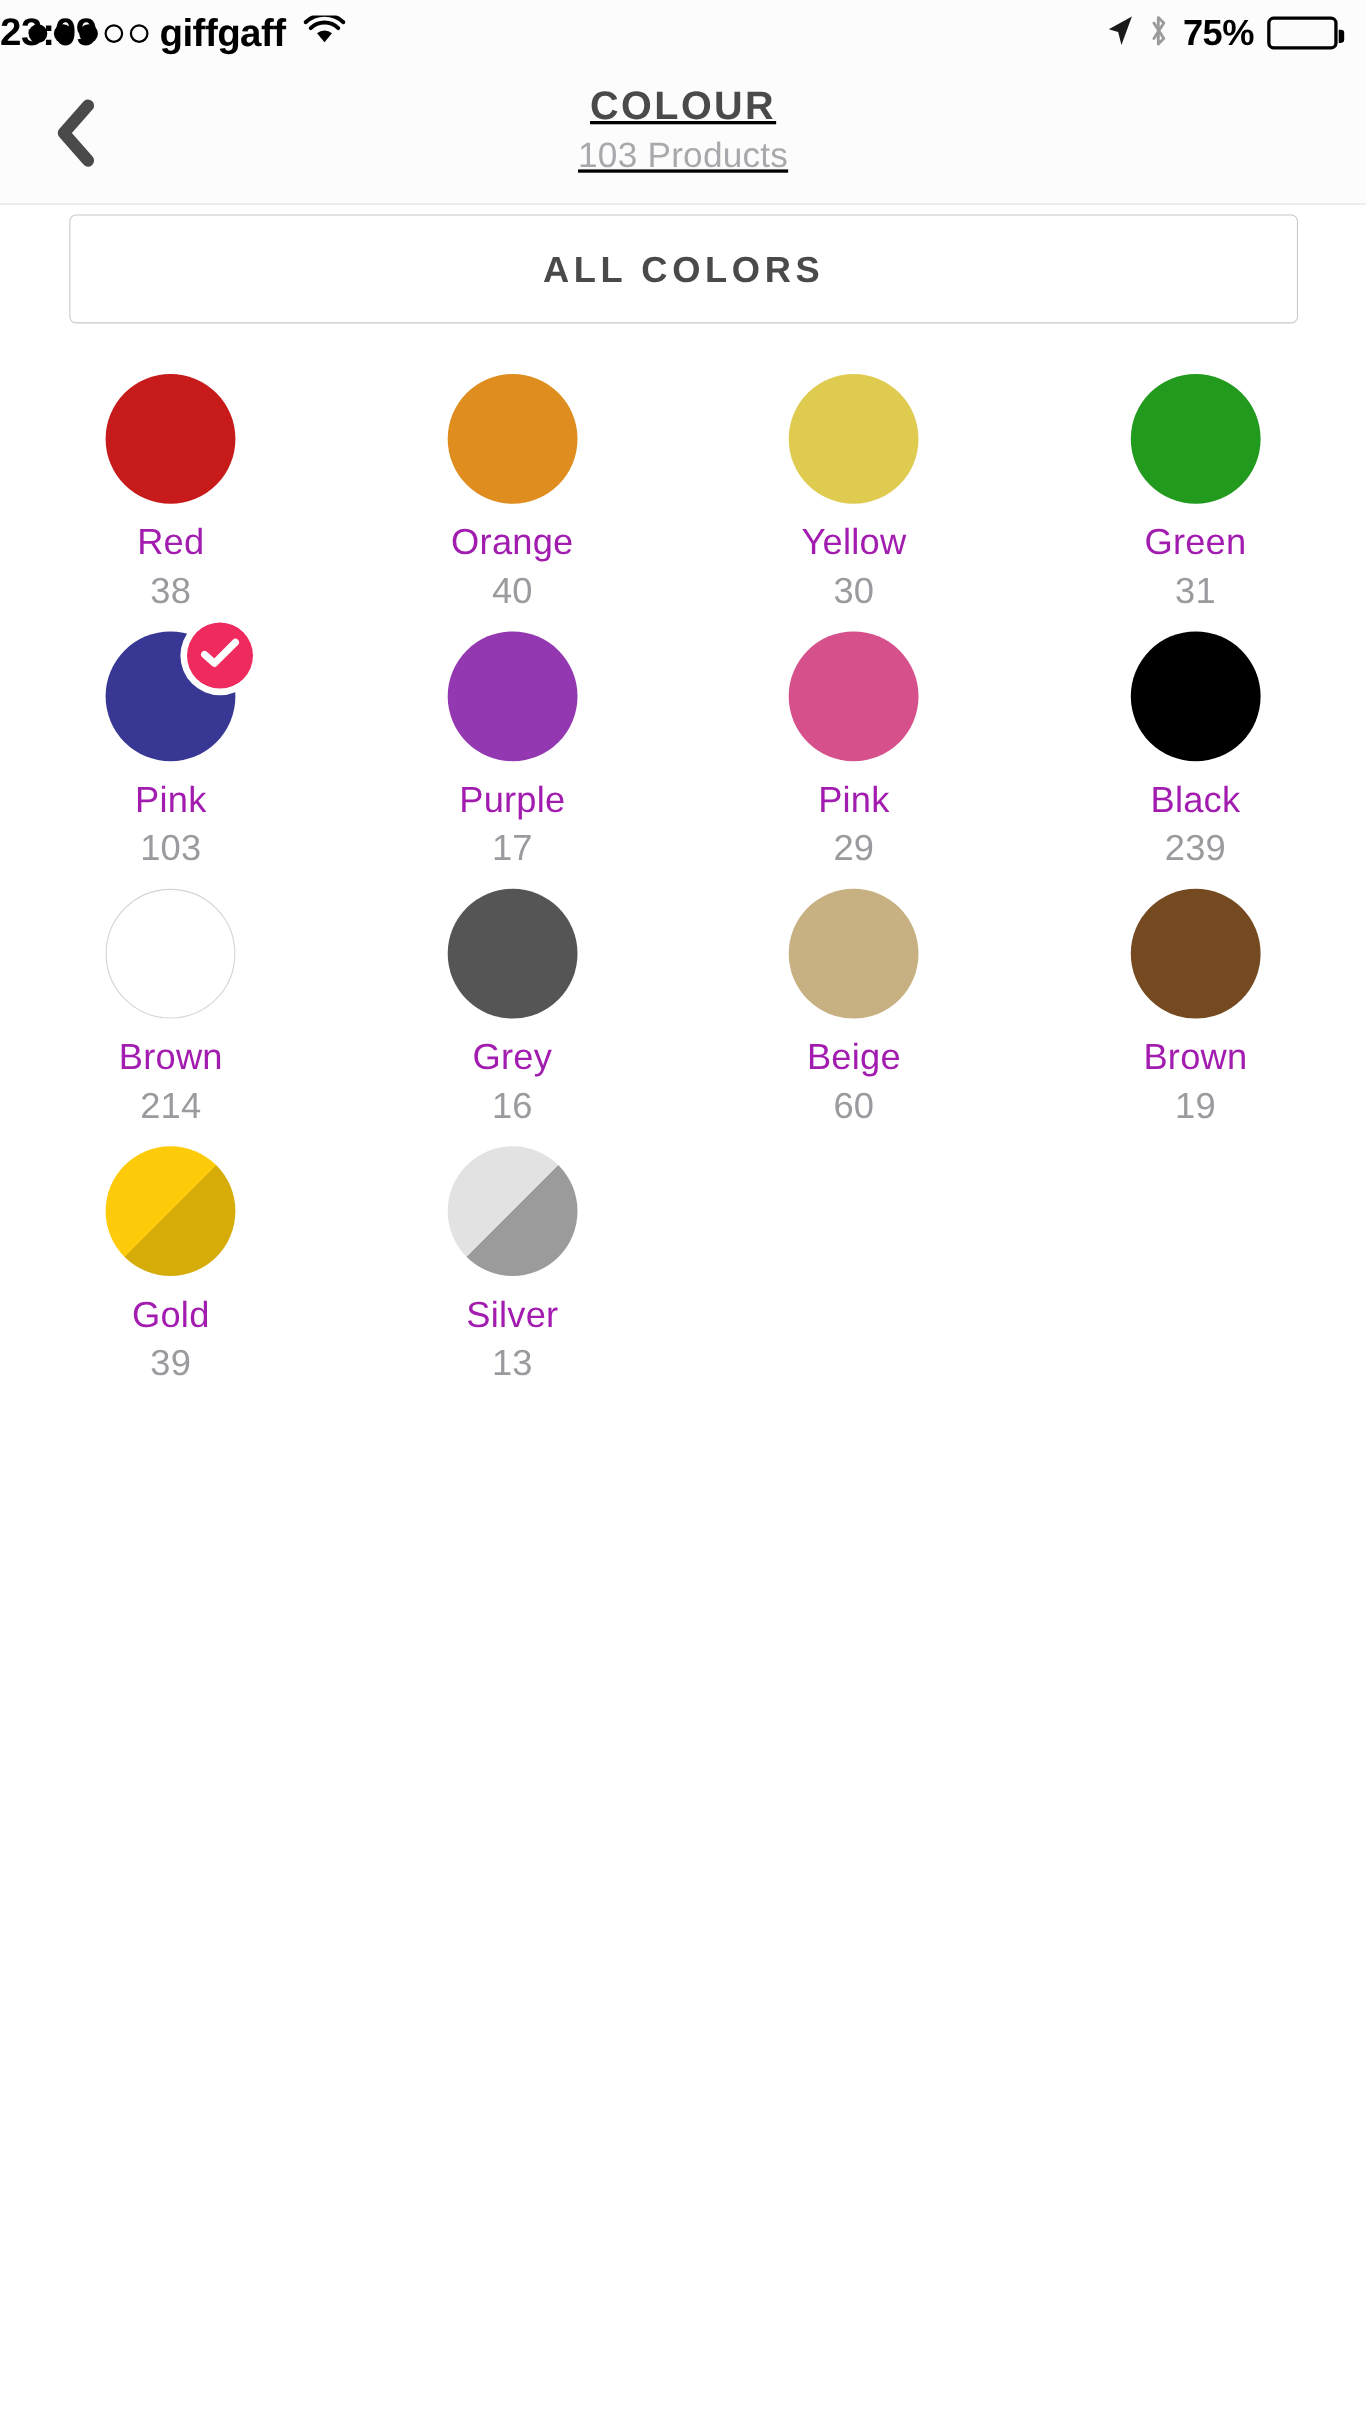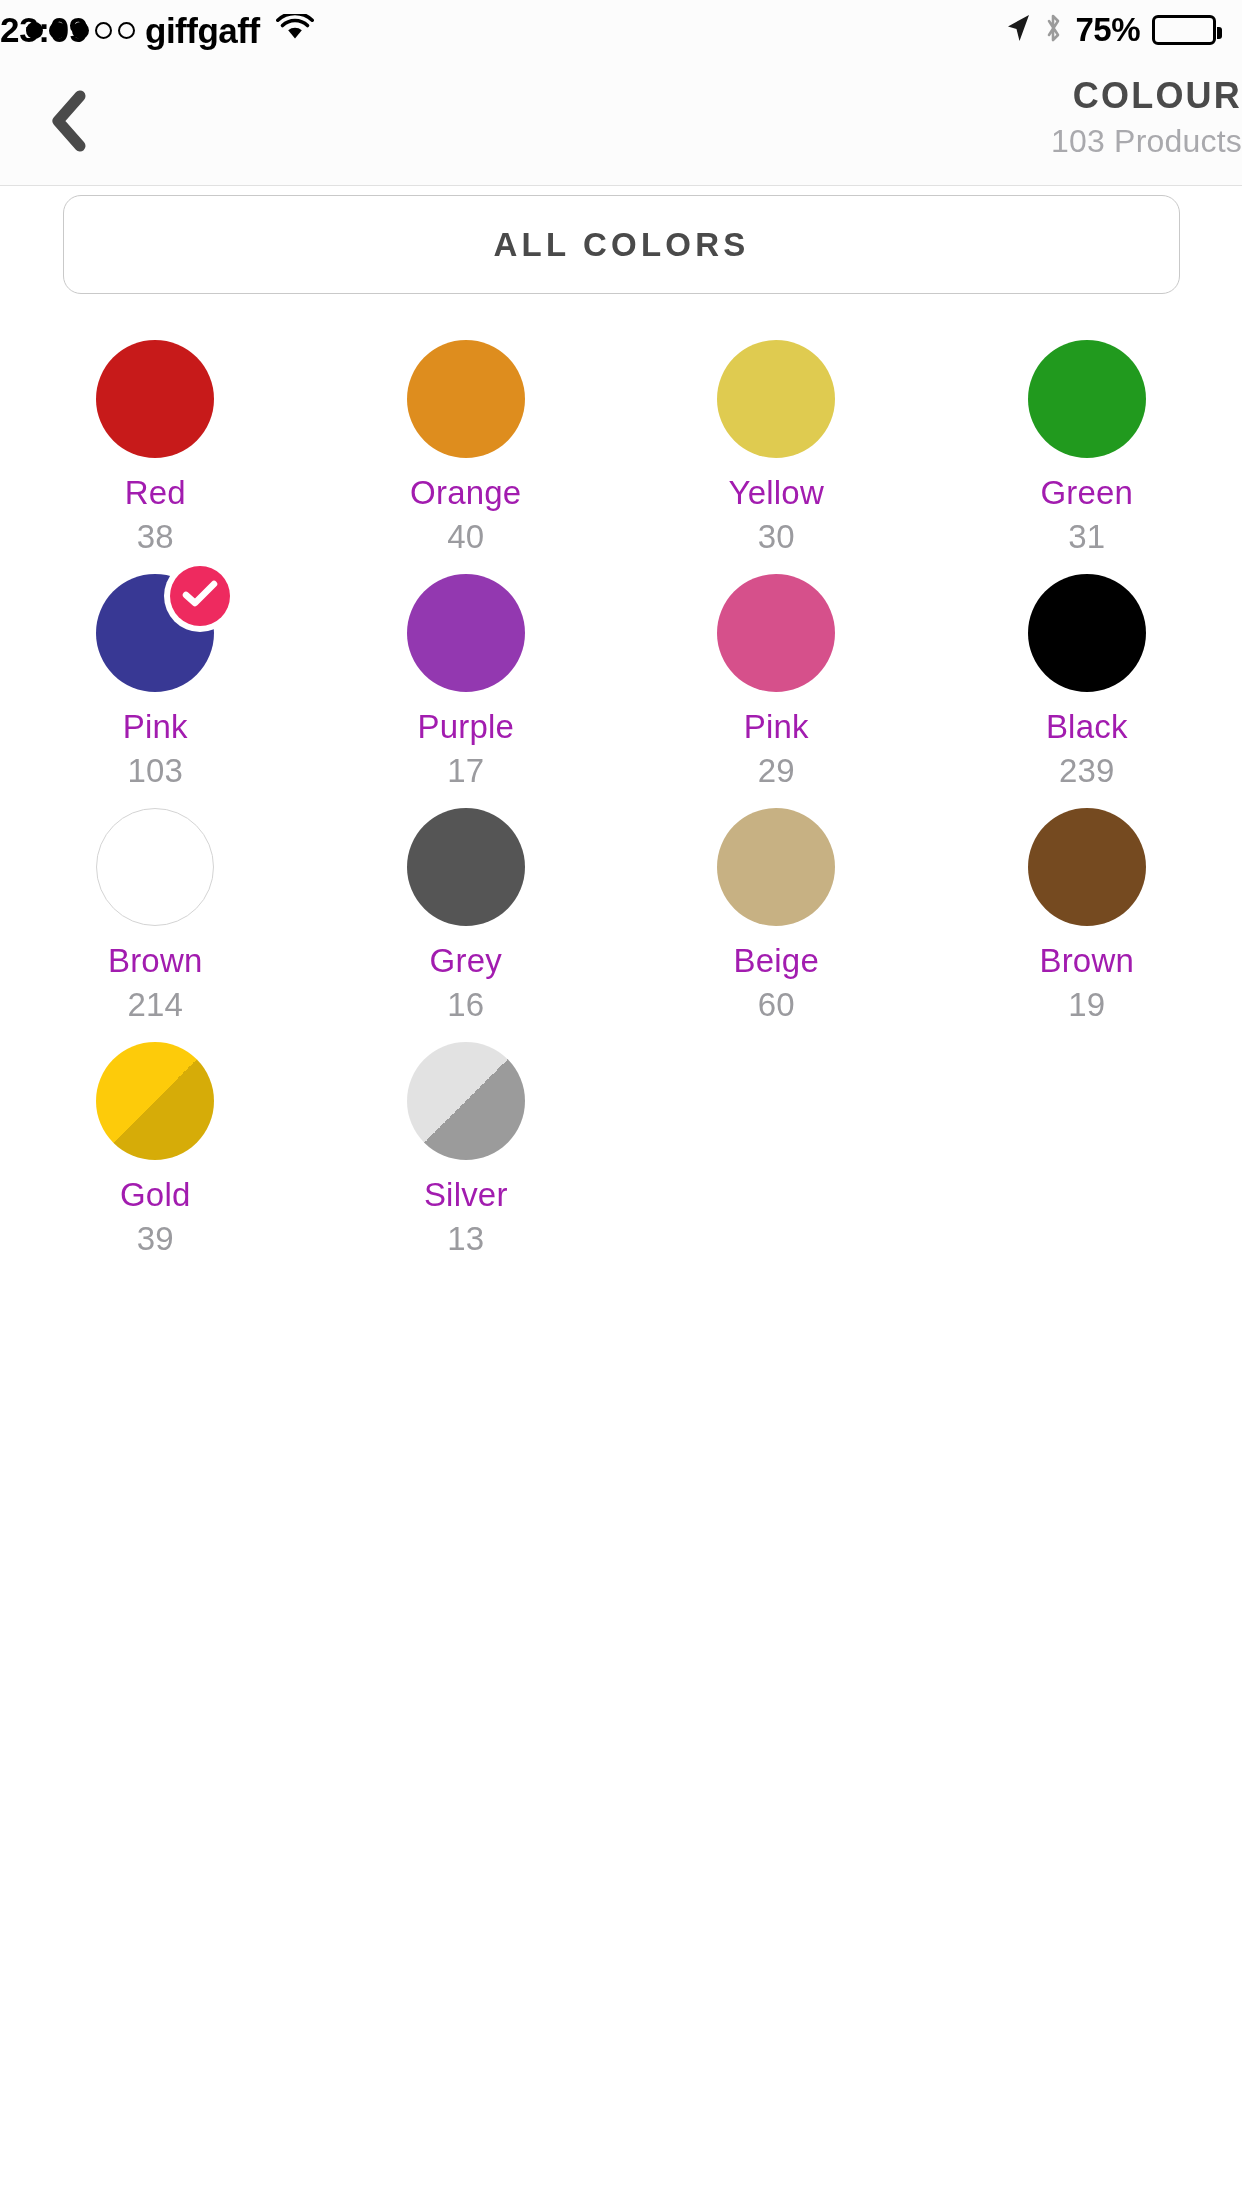--- a/index.html
+++ b/index.html
@@ -127,21 +127,22 @@
     justify-content: flex-start;
     padding-left: 24px;
     cursor: pointer;
     background: transparent;
     border: none;
   }
   .nav-titles {
     position: absolute;
     left: 0; right: 0;
     top: 16px;
-    text-align: right;
+    text-align: center;
+    text-decoration: underline;
   }
   .nav-title {
     font-size: 36px;
     font-weight: bold;
     color: #4a4a4a;
     letter-spacing: 2.2px;
     line-height: 1.1;
   }
   .nav-subtitle {
     font-size: 32px;
@@ -158,21 +159,21 @@
     width: 1242px;
     bottom: 0;
     background: #ffffff;
   }
 
   .all-colors-button {
     position: absolute;
     left: 63px; top: 8px;
     width: 1117px; height: 99px;
     border: 1.5px solid #c9c9c9;
-    border-radius: 18px;
+    border-radius: 6px;
     background: #ffffff;
     display: flex;
     align-items: center;
     justify-content: center;
     cursor: pointer;
   }
   .all-colors-label {
     font-size: 33px;
     font-weight: bold;
     color: #4a4a4a;

